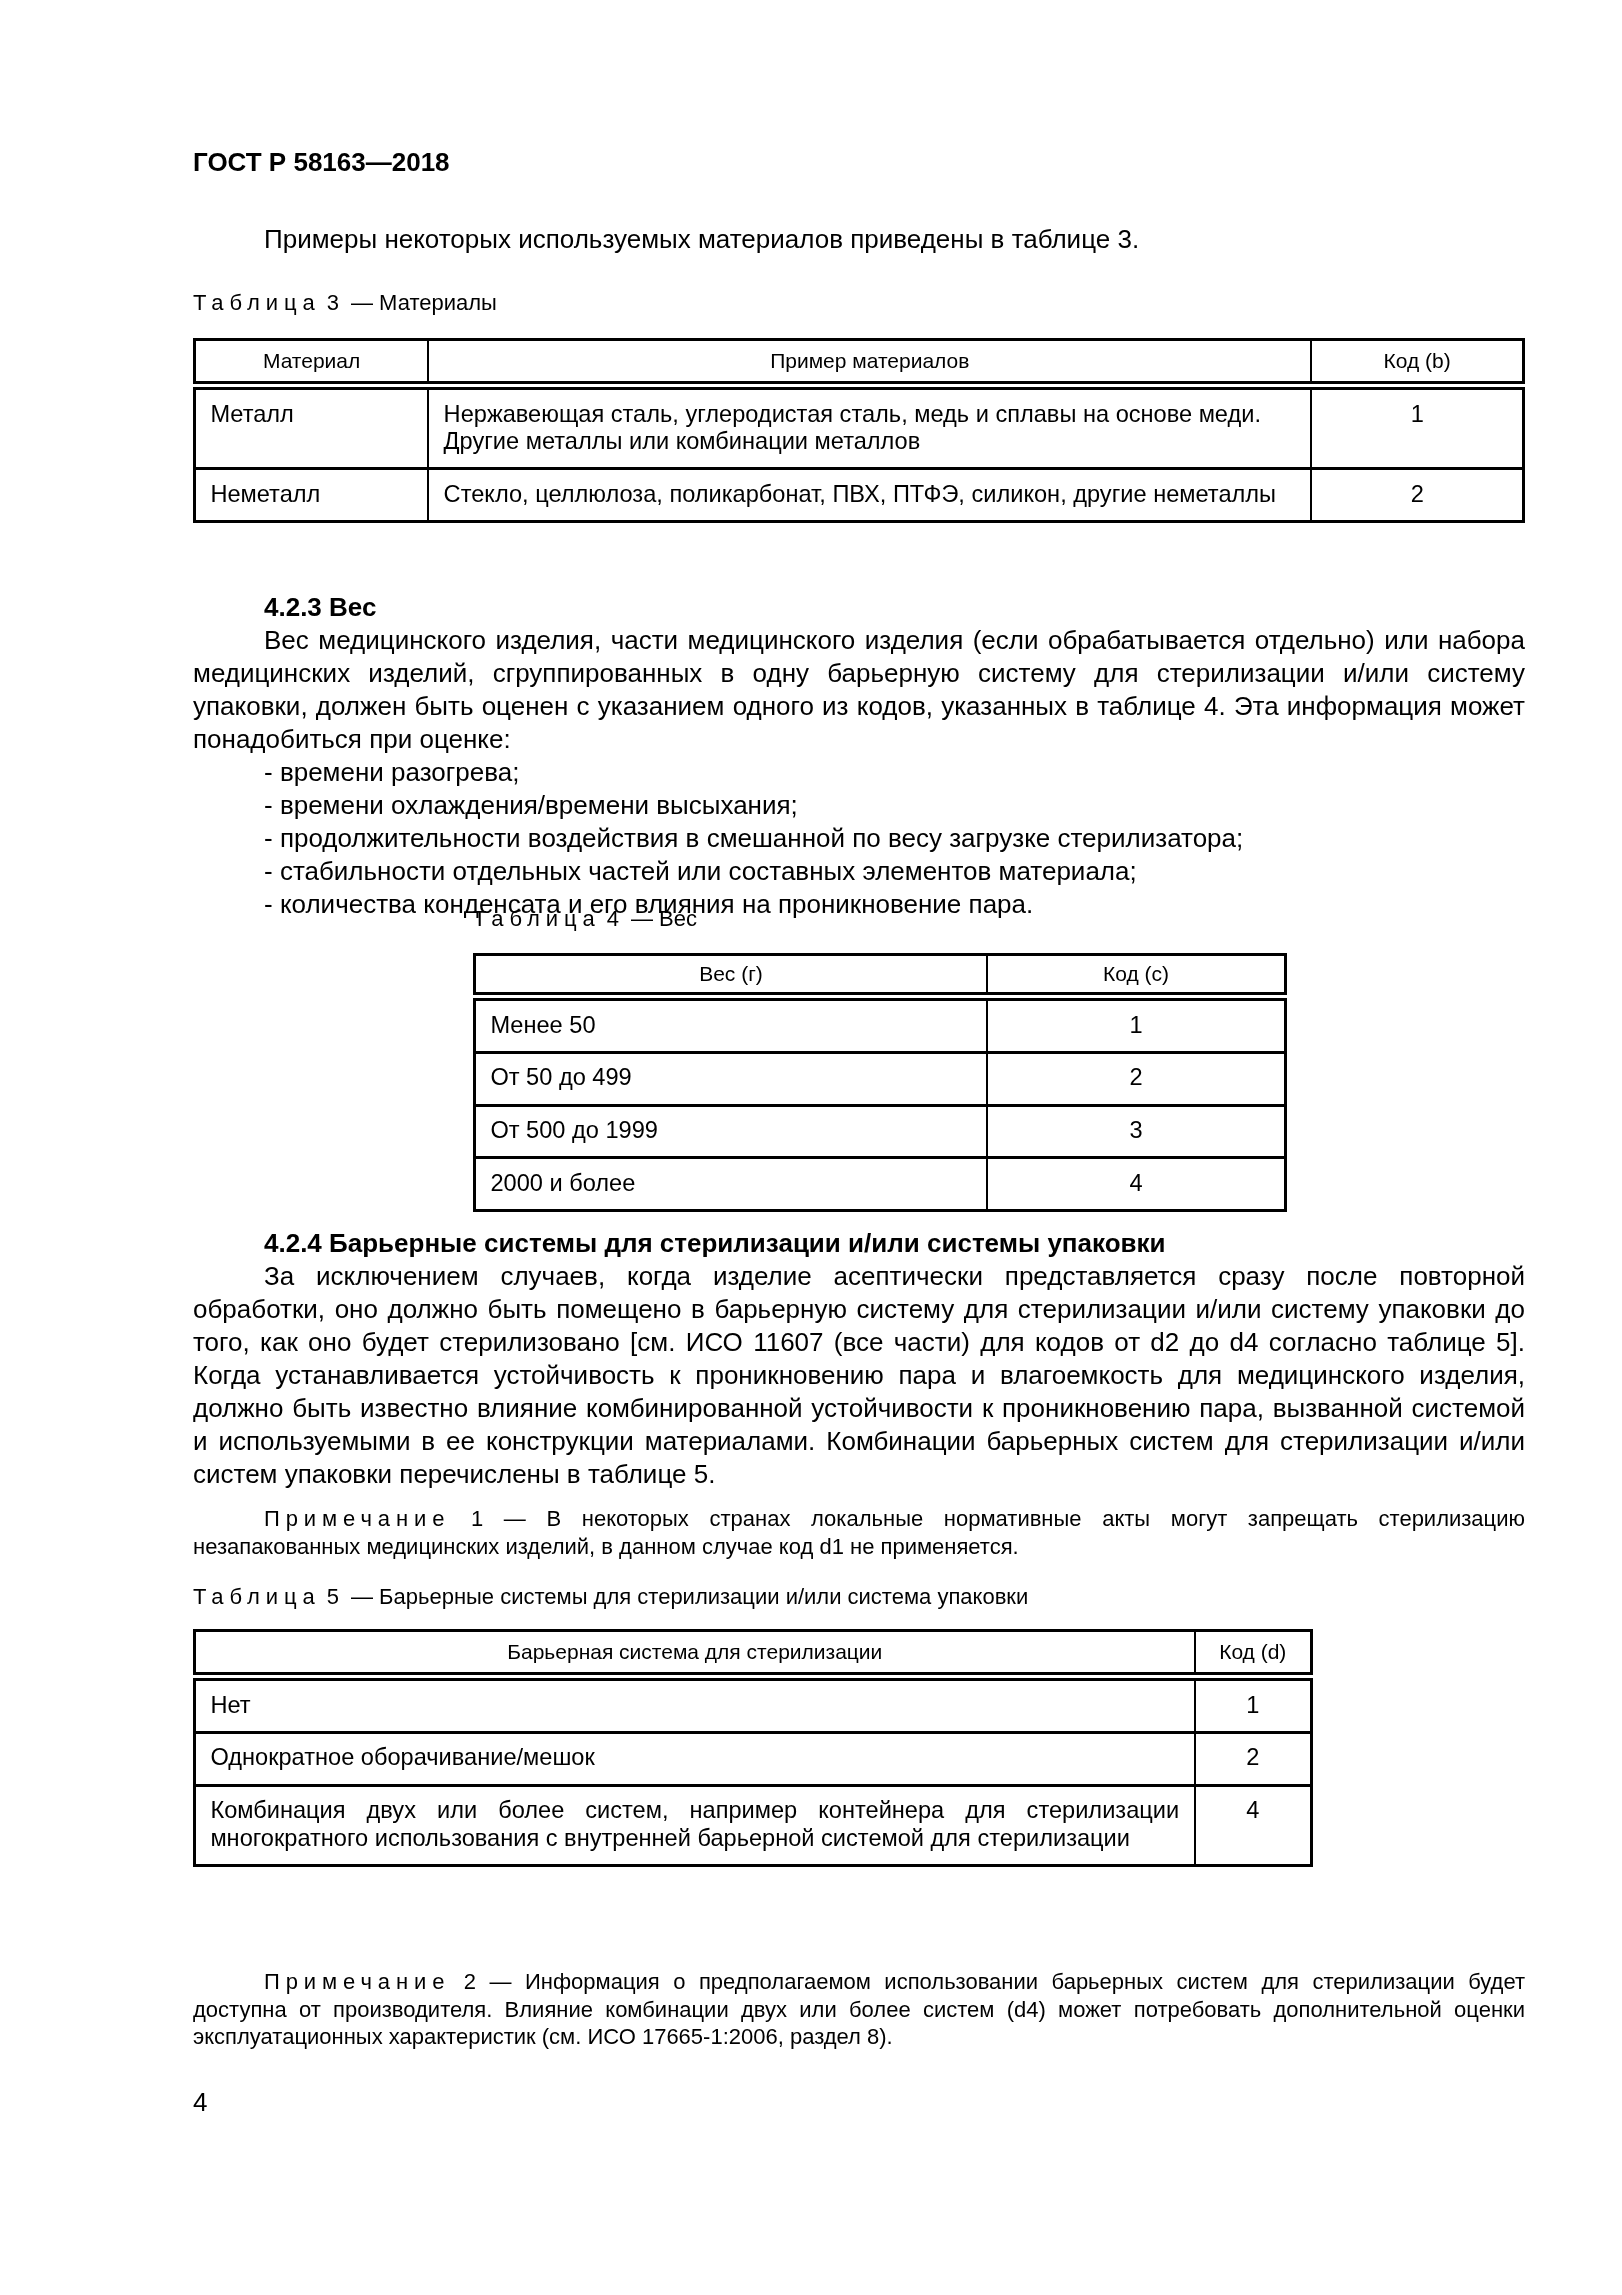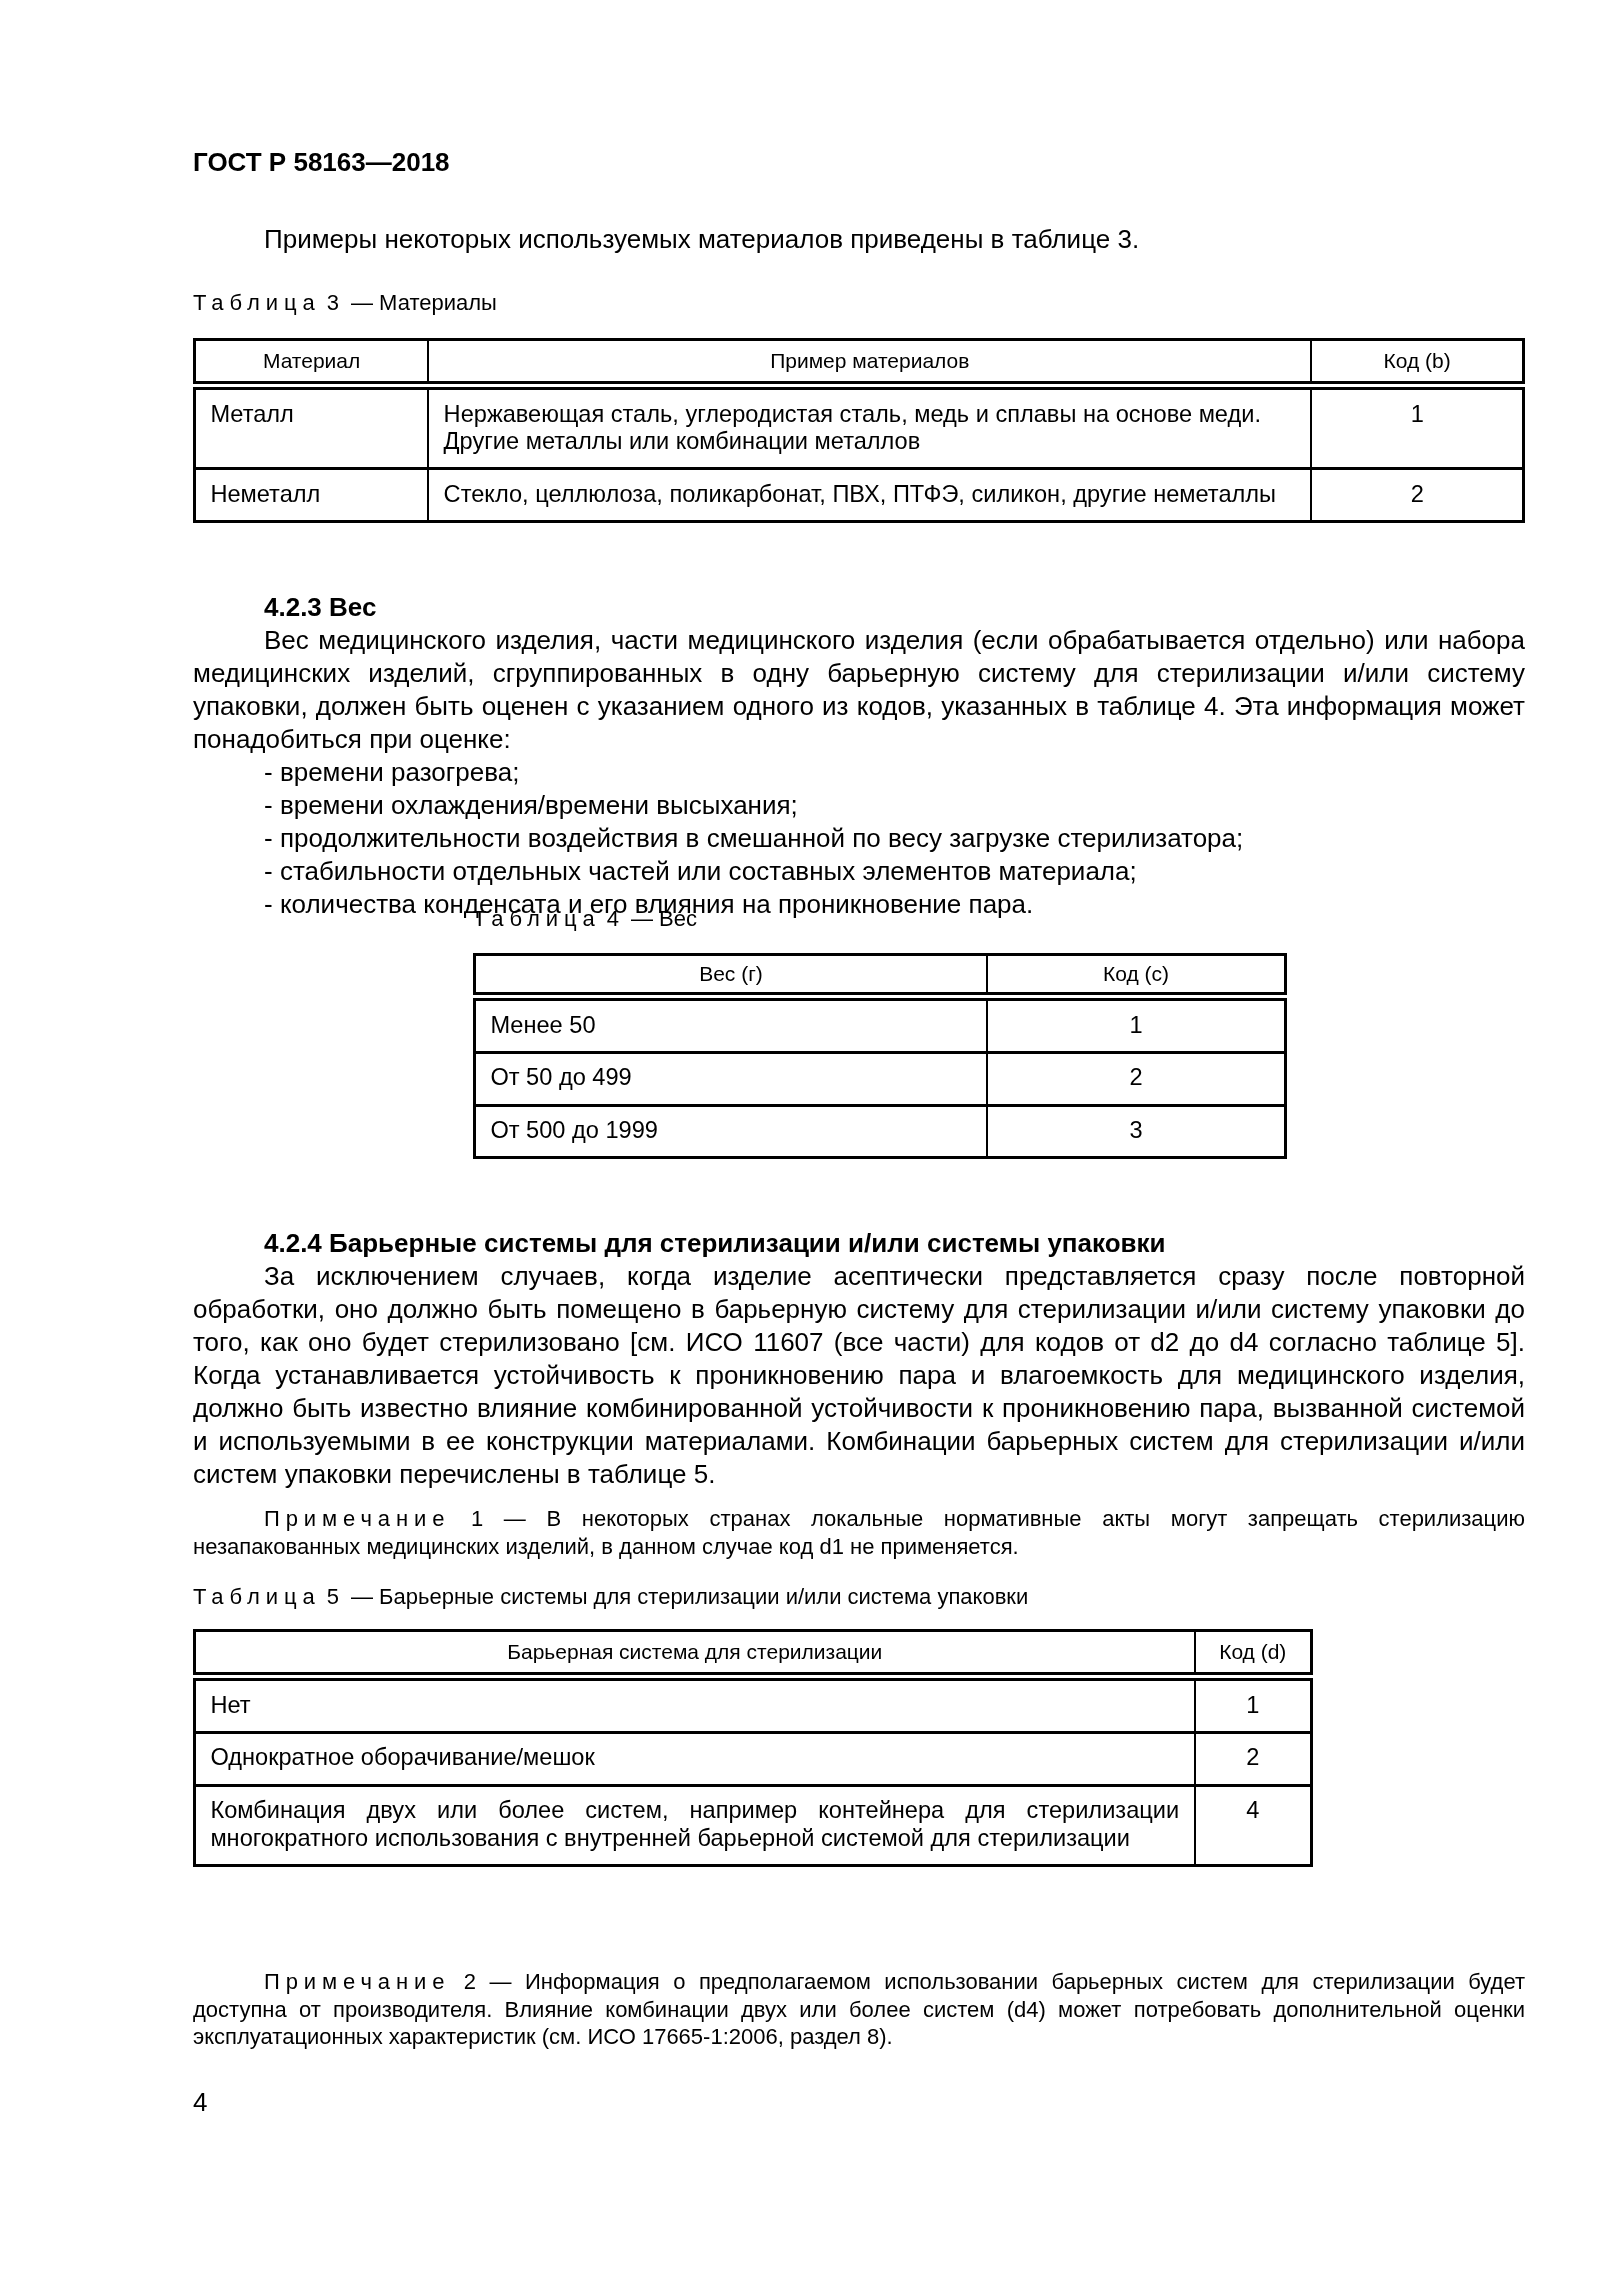--- a/index.html
+++ b/index.html
@@ -93,20 +93,24 @@
         <td class="center">1</td>
       </tr>
       <tr style="height:47px;">
         <td>От 50 до 499</td>
         <td class="center">2</td>
       </tr>
       <tr style="height:47px;">
         <td>От 500 до 1999</td>
         <td class="center">3</td>
       </tr>
+      <tr style="height:47px;">
+        <td>2000 и более</td>
+        <td class="center">4</td>
+      </tr>
     </tbody>
   </table>
 
   <div style="position:absolute; top:1227px; left:0; width:1332px;">
     <div class="text heading-bold" style="padding-left:71px;">4.2.4 Барьерные системы для стерилизации и/или системы упаковки</div>
     <div class="text justify p-indent">За исключением случаев, когда изделие асептически представляется сразу после повторной обработки, оно должно быть помещено в барьерную систему для стерилизации и/или систему упаковки до того, как оно будет стерилизовано [см. ИСО 11607 (все части) для кодов от d2 до d4 согласно таблице 5]. Когда устанавливается устойчивость к проникновению пара и влагоемкость для медицинского изделия, должно быть известно влияние комбинированной устойчивости к проникновению пара, вызванной системой и используемыми в ее конструкции материалами. Комбинации барьерных систем для стерилизации и/или систем упаковки перечислены в таблице 5.</div>
     <div class="small justify p-indent" style="margin-top:14.4px;">
       <span class="caption spaced" style="letter-spacing:5.9px;">Примечание</span>
       <span>1</span>
       <span>— В некоторых странах локальные нормативные акты могут запрещать стерилизацию незапакованных медицинских изделий, в данном случае код d1 не применяется.</span>

